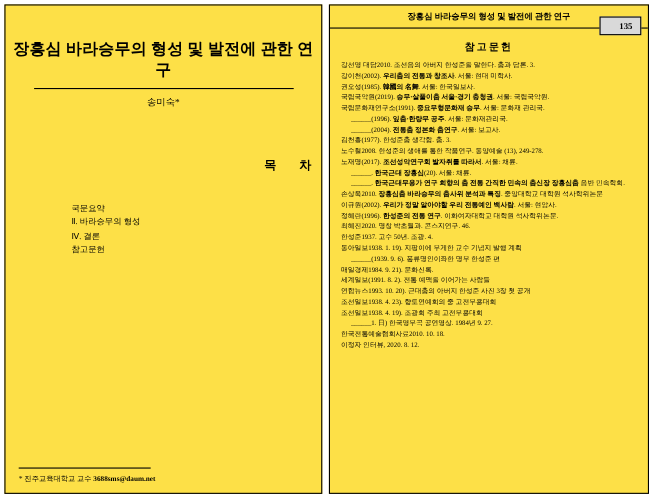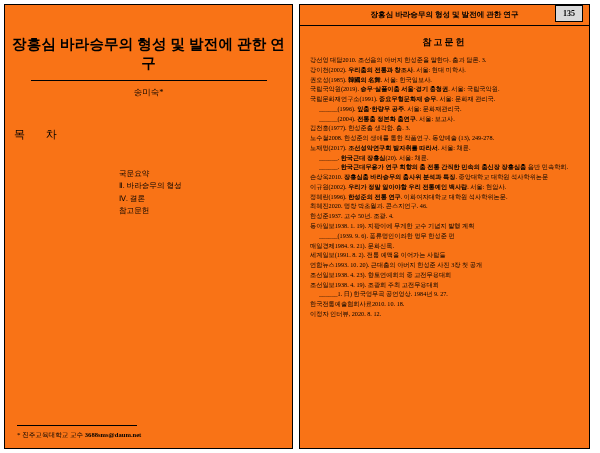--- a/index.html
+++ b/index.html
@@ -18,21 +18,21 @@
     width: 600px;
     height: 453px;
     display: flex;
     gap: 6px;
     padding: 4px 4px;
     box-sizing: border-box;
     background: #ffffff;
   }
   .page {
     position: relative;
-    background: #f97316;
+    background: #fde047;
     border: 1px solid #000000;
     box-sizing: border-box;
     overflow: hidden;
   }
   .page-left {
     width: 289px;
     height: 445px;
     padding: 0;
   }
   .page-right {
@@ -58,29 +58,29 @@
     background: #000;
     margin: 7px auto 0 auto;
   }
   .author {
     margin-top: 6px;
     text-align: center;
     font-size: 8.5px;
     color: #000;
   }
   .toc-heading {
-    margin-top: 28px;
-    text-align: left;
+    margin-top: 44px;
+    text-align: right;
     font-size: 11px;
-    font-weight: normal;
+    font-weight: bold;
     letter-spacing: 9px;
     text-indent: 9px;
   }
   .toc-list {
-    margin: 26px 0 0 114px;
+    margin: 26px 0 0 60px;
     font-size: 7.6px;
     line-height: 1.62;
     color: #000;
   }
   .toc-list div {
     white-space: nowrap;
   }
   .footnote-rule {
     position: absolute;
     left: 12px;
@@ -114,30 +114,31 @@
     justify-content: center;
   }
   .running-title {
     font-size: 7.6px;
     font-weight: bold;
     color: #000;
   }
   .page-number-box {
     position: absolute;
     right: 6px;
-    top: 0;
+    top: 10px;
     min-width: 26px;
     height: 15px;
     background: #d9d9d9;
     border: 1px solid #000;
     display: flex;
     align-items: center;
     justify-content: center;
     font-size: 8px;
     font-weight: bold;
+    padding-left: 10px;
   }
   .ref-heading {
     margin: 10px 0 6px 0;
     text-align: center;
     font-size: 9px;
     font-weight: bold;
     letter-spacing: 2px;
   }
   .ref-list {
     margin: 0;

